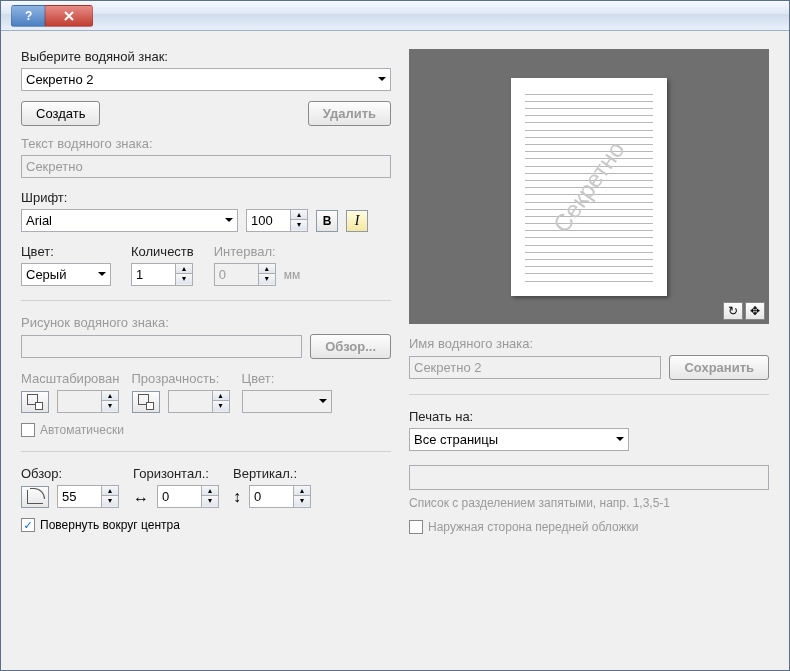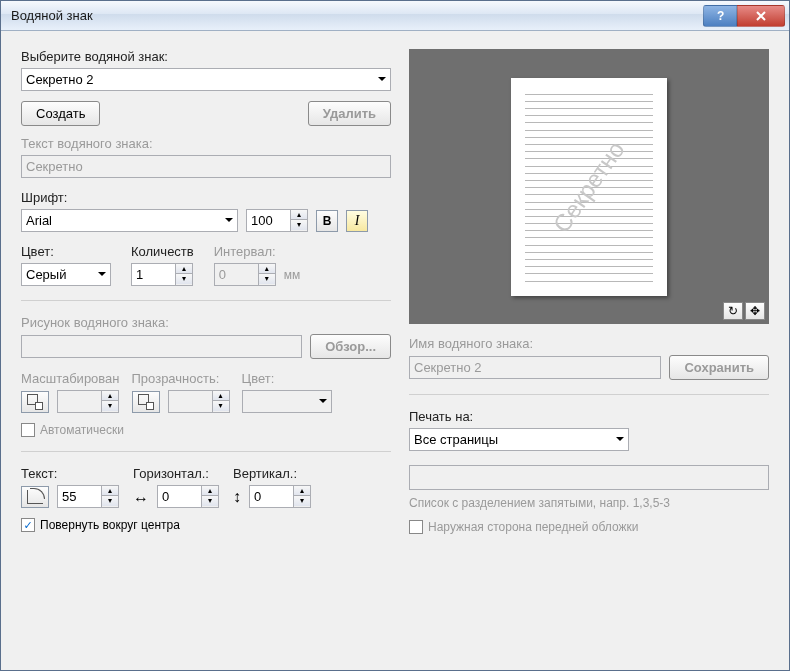--- a/index.html
+++ b/index.html
@@ -50,21 +50,20 @@
 .arrow-h { font-size:16px; }
 .arrow-v { font-size:16px; }
 .angle-ic { width:16px; height:14px; border-left:1.5px solid #555; border-bottom:1.5px solid #555; position:relative; }
 .angle-ic::after{content:""; position:absolute; width:14px; height:10px; border:1.5px solid #555; border-left:none; border-bottom:none; border-radius:0 14px 0 0; right:-2px; top:-2px;}
 </style>
 </head>
 <body>
 
 <div class="window">
   <div class="titlebar">
-    <span class="titlebar-text">Водяной знак</span>
     <div class="titlebar-btns">
       <div class="tb-btn tb-help">
           <svg width="10" height="12" viewBox="0 0 10 12">
             <text x="2" y="10" fill="#fff" font-size="12" font-weight="bold">?</text>
           </svg>
         </div>
       <div class="tb-btn tb-close">
           <svg width="12" height="12" viewBox="0 0 12 12">
             <path d="M2 2 L10 10 M10 2 L2 10" stroke="#fff" stroke-width="2"></path>
           </svg>
@@ -183,21 +182,21 @@
 
         <div class="cb-wrap" style="margin-top:10px">
           <span class="chk"></span>
           <span class="disabled">Автоматически</span>
         </div>
 
         <hr class="hr">
 
         <div class="row" style="gap:14px; align-items:flex-end">
           <div>
-            <label class="lbl">Текст:</label>
+            <label class="lbl">Обзор:</label>
             <div class="row">
               <span class="ic-box">
                   <span class="angle-ic"></span>
                 </span>
               <div class="spinner">
                 <input class="spinner-inp" value="55" style="">
                 <div class="spin-btns">
                     <div>▴</div>
                     <div>▾</div>
                   </div>
@@ -283,21 +282,21 @@
         </div>
 
         <hr class="hr">
 
         <label class="lbl">Печать на:</label>
         <div class="select-wrap" style="width:220px">
           <input class="select" value="Все страницы" style="">
         </div>
 
         <input class="input" disabled="" style="width: 100%; margin-top: 14px; height: 25px;">
-        <div class="disabled" style="margin-top:6px; font-size:12px">Список с разделением запятыми, напр. 1,3,5-3</div>
+        <div class="disabled" style="margin-top:6px; font-size:12px">Список с разделением запятыми, напр. 1,3,5-1</div>
 
         <div class="cb-wrap" style="margin-top:10px">
           <span class="chk"></span>
           <span class="disabled">Наружная сторона передней обложки</span>
         </div>
       </div>
     </div>
 
   </div>
 </div>

